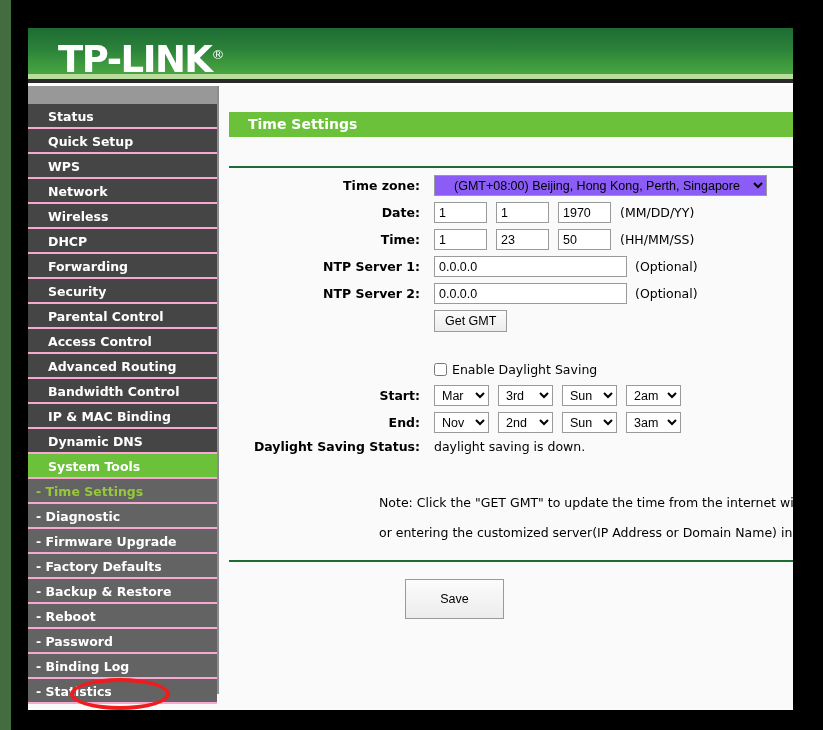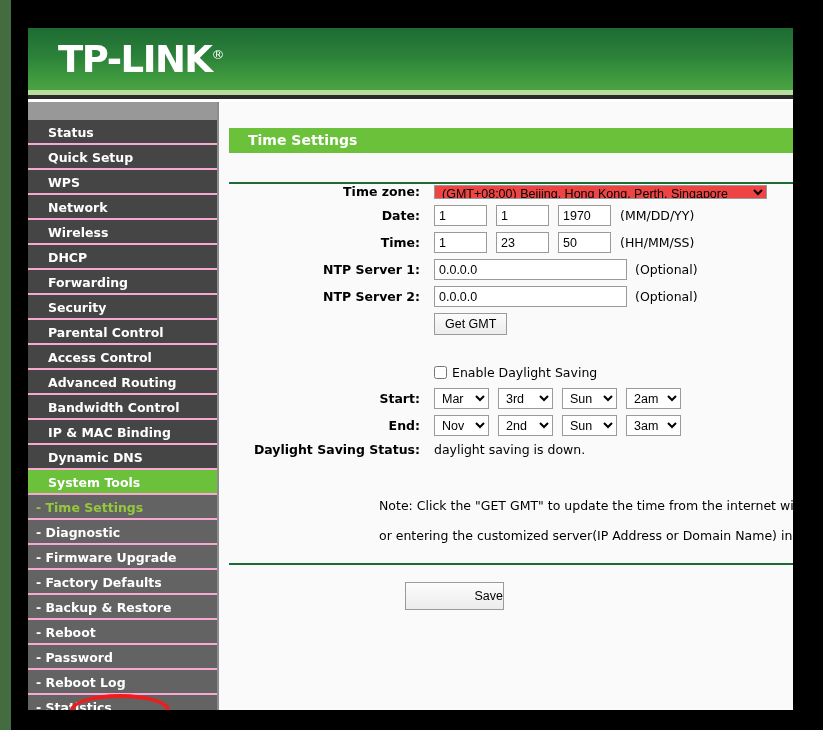--- a/index.html
+++ b/index.html
@@ -25,21 +25,21 @@
   .page {
     position: absolute;
     left: 28px; top: 28px;
     width: 765px;
     height: 682px;
     background: #fafafa;
     overflow: hidden;
   }
   
   .banner {
-    height: 62px;
+    height: 46px;
     background: linear-gradient(to bottom, #1d6b33 0%, #2b8139 45%, #3e9a3e 80%, #4aa340 100%);
     position: relative;
     text-align: right;
   }
   .logo {
     position: absolute;
     left: 30px;
     top: 10px;
     color: #ffffff;
     font-size: 37px;
@@ -132,21 +132,21 @@
     font-weight: bold;
     padding-left: 19px;
     font-family: "DejaVu Sans", sans-serif;
   }
   .hr-green {
     border-top: 2px solid #1e6b33;
     margin: 29px 0 0 10px;
   }
   
   .form {
-    margin-top: 0;
+    margin-top: 7px;
     font-size: 12.5px;
     color: #000000;
   }
   .row {
     display: flex;
     align-items: center;
     margin-bottom: 6px;
   }
   .label {
     width: 215px;
@@ -154,26 +154,26 @@
     text-align: right;
     padding-right: 14px;
     box-sizing: border-box;
     font-weight: bold;
     font-size: 12.5px;
     color: #000000;
     font-family: "DejaVu Sans", sans-serif;
   }
   select.tz {
     width: 333px;
-    height: 14px;
+    height: 21px;
     font-size: 12.5px;
     font-family: "Liberation Sans", sans-serif;
     border: 1px solid #9a9a9a;
-    background: #ef4444;
-    padding-left: 3px;
+    background: #8b5cf6;
+    padding-left: 15px;
     box-sizing: border-box;
   }
   input.tiny {
     width: 53px;
     height: 21px;
     font-size: 12.5px;
     border: 1px solid #9a9a9a;
     background: #ffffff;
     box-sizing: border-box;
     padding-left: 4px;
@@ -254,22 +254,22 @@
   .hr-green2 {
     border-top: 2px solid #1e6b33;
     margin: 12px 0 0 10px;
   }
   .save-wrap {
     margin-top: 17px;
     margin-left: 186px;
   }
   .btn-save {
     width: 99px;
-    text-align: right;
-    padding: 6px 0;
+    text-align: center;
+    padding: 12px 0;
   }
   
   .annot {
     position: absolute;
     left: 42px;
     top: 592px;
     width: 100px;
     height: 32px;
     border: 4px solid #ee1c1c;
     border-radius: 50% / 50%;
@@ -312,21 +312,21 @@
           <div class="menu-item">IP &amp; MAC Binding</div>
           <div class="menu-item">Dynamic DNS</div>
           <div class="menu-item active">System Tools</div>
           <div class="menu-item sub current">- Time Settings</div>
           <div class="menu-item sub">- Diagnostic</div>
           <div class="menu-item sub">- Firmware Upgrade</div>
           <div class="menu-item sub">- Factory Defaults</div>
           <div class="menu-item sub">- Backup &amp; Restore</div>
           <div class="menu-item sub">- Reboot</div>
           <div class="menu-item sub">- Password</div>
-          <div class="menu-item sub">- Reboot Log</div>
+          <div class="menu-item sub">- Binding Log</div>
           <div class="menu-item sub">- Statistics</div>
         </div>
 
       <div class="annot"></div>
     </div>
 
     <div class="content">
       <div class="content-inner">
 
         <div class="title-bar">Time Settings</div>

